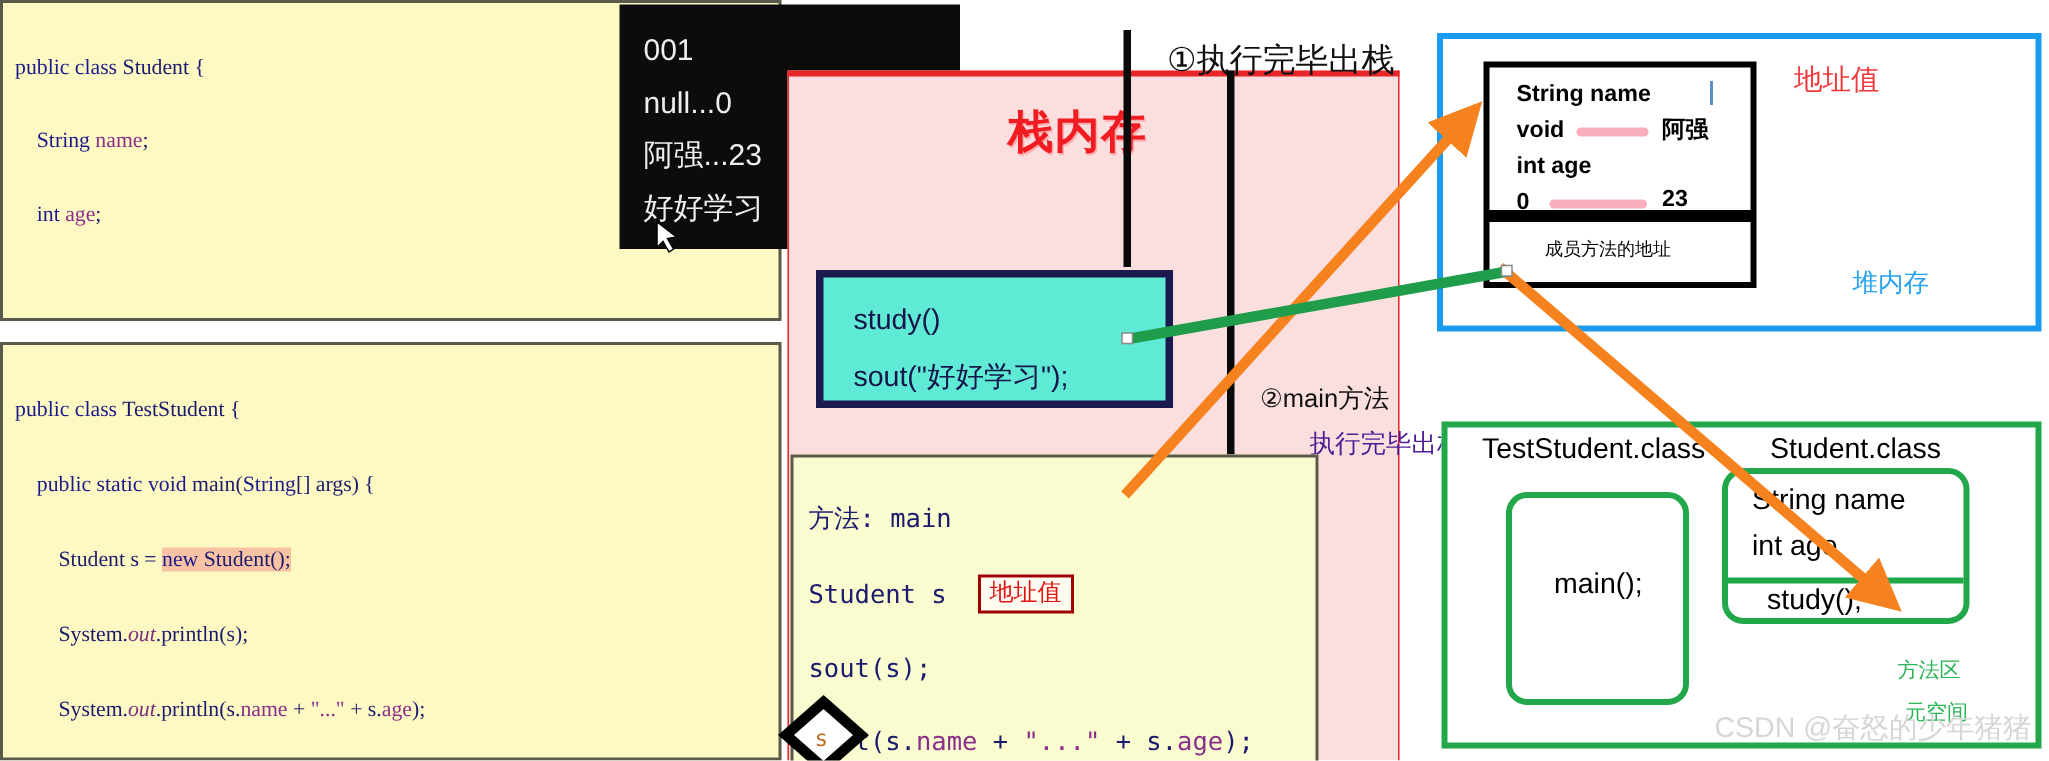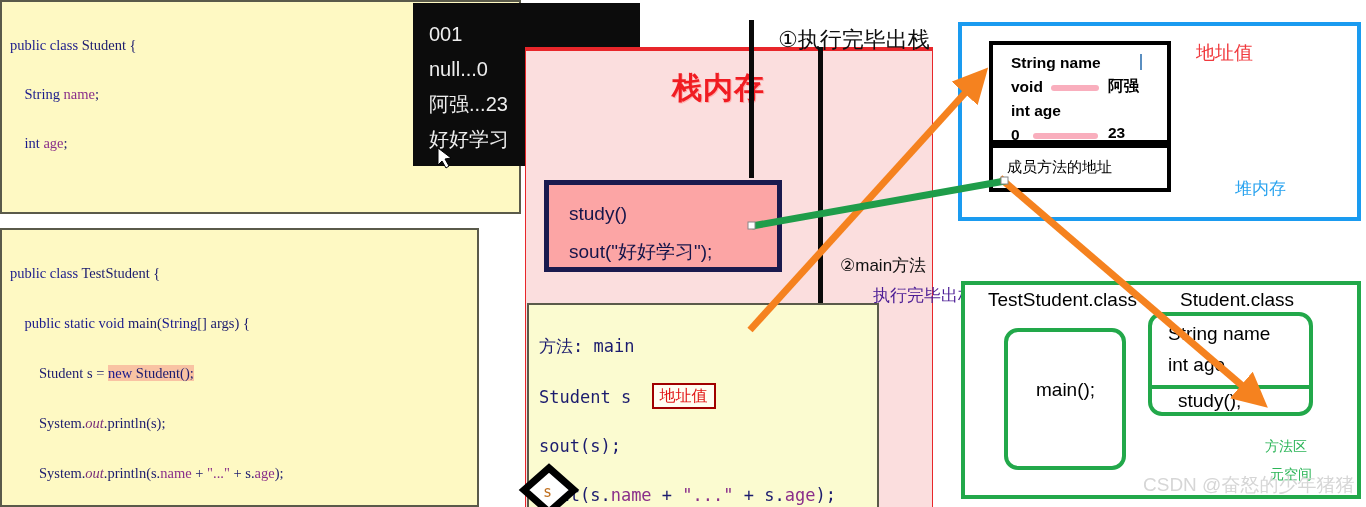--- a/index.html
+++ b/index.html
@@ -24,40 +24,40 @@
   .console .ln{display:block;}
 
   
   .stack{background:#fbdede;border-top:4px solid #e8262a;
          border-left:1.5px solid #e8262a;border-right:1.5px solid #e8262a;
          box-sizing:border-box;}
   .stacktitle{color:#f01c22;font-weight:bold;font-size:30px;
               text-shadow:1px 1px 0 #ffb0b0;letter-spacing:1px;}
   .barblack{background:#0a0a0a;}
 
-  .framebox{background:#fca5a5;border:5px solid #1a1a4e;box-sizing:border-box;
+  .framebox{background:#5eead4;border:5px solid #1a1a4e;box-sizing:border-box;
             font-size:19px;color:#15154a;line-height:38px;padding:10px 0 0 20px;}
 
   .mainframe{background:#fbfbd0;border:2px solid #5a5a4a;box-sizing:border-box;
              font-family:"DejaVu Sans Mono","Liberation Mono",monospace;
              font-size:17px;line-height:24.4px;color:#1b1b6e;white-space:pre;
              padding:5px 0 0 10px;}
   .addrtag{display:inline-block;border:2.5px solid #a00000;background:#fffdf2;
            color:#e11414;font-family:"Liberation Sans",sans-serif;font-size:16px;
            padding:0 6px;line-height:22px;vertical-align:2px;}
 
   
   .heap{border:4px solid #1a9bf0;background:#ffffff;box-sizing:border-box;}
   .heaplabel{color:#29a3ef;font-size:17px;}
   .redlabel{color:#f0393d;font-size:19px;}
   .objbox{border:4px solid #000;box-sizing:border-box;background:#fff;}
   .objrow{font-weight:bold;font-size:15.5px;color:#000;}
   .pinkbar{background:#f9aebd;height:6px;border-radius:3px;display:inline-block;}
   .greenval{color:#000000;font-weight:bold;font-size:15.5px;}
-  .mdaddr{font-size:15px;color:#000;}
+  .mdaddr{font-size:12px;color:#000;margin-left:23px;}
 
   
   .marea{border:4px solid #22a84a;background:#ffffff;box-sizing:border-box;}
   .mbox{border:4px solid #22a84a;border-radius:14px;box-sizing:border-box;background:#fff;}
   .mlabel{font-size:19px;color:#000;}
   .mgreenlabel{color:#2cb558;font-size:14px;}
   .divline{background:#22a84a;height:4px;}
 
   .wm{color:#d6d6d6;font-size:19px;white-space:nowrap;}
 
@@ -70,21 +70,21 @@
 <span><span class="kw">public class</span> Student {</span><br>
 <span>    <span class="kw">String</span> <span class="fld">name</span>;</span><br>
 <span>    <span class="kw">int</span> <span class="fld">age</span>;</span><br>
 <span> </span><br>
 <span>    <span class="kw">public void</span> study(){</span><br>
 <span>        System.<span class="ital">out</span>.println(<span class="str">"好好学习"</span>);</span><br>
 <span>    }</span><br>
 <span>}</span>
 </div>
 
-<div class="abs codepanel" style="left:0px;top:228px;width:479px;height:279px;font-size:14.5px;line-height:25px;">
+<div class="abs codepanel" style="left:0px;top:228px;width:521px;height:279px;font-size:14.5px;line-height:25px;">
 <span><span class="kw">public class</span> TestStudent {</span><br>
 <span>    <span class="kw">public static void</span> main(<span class="kw">String</span>[] args) {</span><br>
 <span>        Student s = <span class="hl-new"><span class="kw">new</span> Student();</span></span><br>
 <span>        System.<span class="ital">out</span>.println(s);</span><br>
 <span>        System.<span class="ital">out</span>.println(s.<span class="fld">name</span> + <span class="fld">"..."</span> + s.<span class="fld">age</span>);</span><br>
 <br>
 <br>
 <br>
 <br>
 <br>

